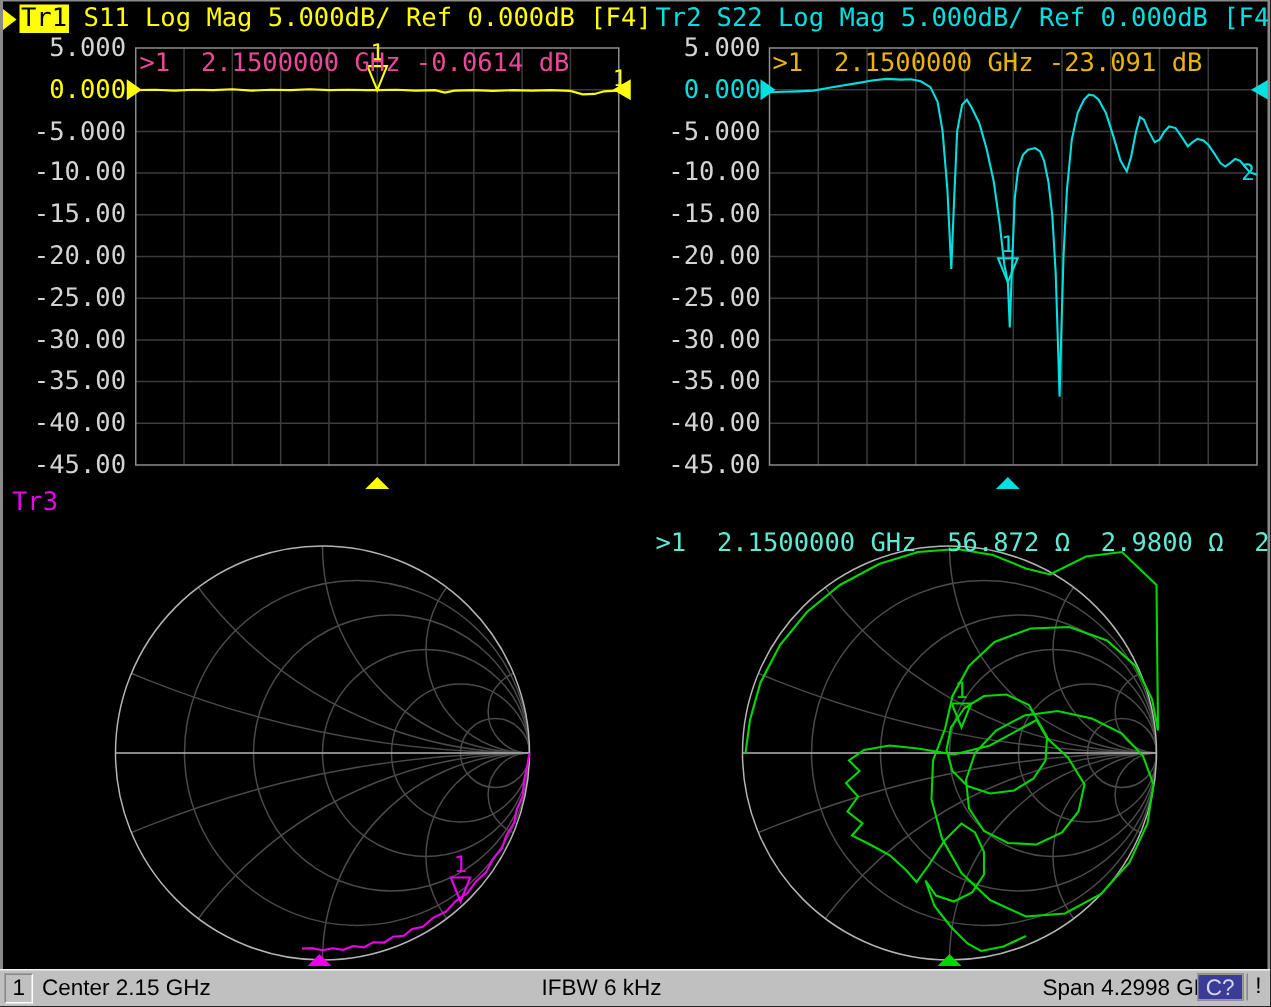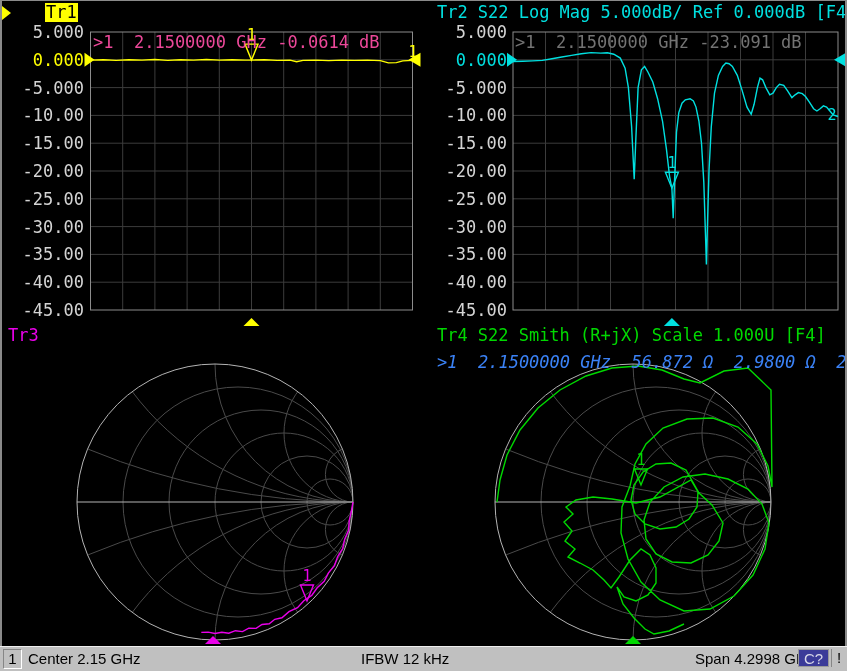--- a/index.html
+++ b/index.html
@@ -154,39 +154,36 @@
         <polygon points="634.5,469.0 647.5,469.0 641.0,485.0" fill="none" stroke="#00d800" stroke-width="1.4"></polygon>
         <text x="641" y="465" fill="#00d800" font-size="15" font-family="&quot;DejaVu Sans Mono&quot;,monospace" text-anchor="middle">1</text>
       </g>
       <polygon points="625.0,644.0 641.0,644.0 633.0,636.0" fill="#00d800"></polygon>
     </svg>
 
   <div class="edge edge-left"></div>
   <div class="edge edge-right"></div>
   <div class="edge edge-top"></div>
 
-  <div class="ttl hdr" style="left:2px;top:3px;gap:32px;">
+  <div class="ttl hdr" style="left:2px;top:3px;">
     <span class="arrow"></span>
     <span class="tag-active" style="color:#000;">Tr1</span>
+    <span class="desc" style="color:#ffff00;">S11 Log Mag 5.000dB/ Ref 0.000dB [F4]</span>
   </div>
   <div class="ttl hdr" style="left:437px;top:3px;color:#00e0e0;">
     <span>Tr2</span>
     <span class="desc">S22 Log Mag 5.000dB/ Ref 0.000dB [F4]</span>
   </div>
   <div class="ttl hdr" style="left:8px;top:326px;color:#ea00ea;">
     <span>Tr3</span>
   </div>
-  <div class="ttl hdr" style="left:437px;top:326px;color:#00d800;">
-    <span>Tr4</span>
-    <span class="desc">S22 Smith (R+jX) Scale 1.000U [F4]</span>
-  </div>
 
   <div class="ttl" style="left:93px;top:33px;color:#ec4899;">&gt;1  2.1500000 GHz -0.0614 dB</div>
-  <div class="ttl" style="left:515px;top:33px;color:#737373;">&gt;1  2.1500000 GHz -23.091 dB</div>
-  <div class="ttl" style="left:437px;top:353px;color:#3b82f6;font-style:italic;">&gt;1  2.1500000 GHz  56.872 Ω  2.9800 Ω  2</div>
+  <div class="ttl" style="left:515px;top:33px;color:#eab308;">&gt;1  2.1500000 GHz -23.091 dB</div>
+  <div class="ttl" style="left:437px;top:353px;color:#5eead4;">&gt;1  2.1500000 GHz  56.872 Ω  2.9800 Ω  2</div>
 
   <div id="ylabels">
       <div class="yl" style="left: 14px; top: 22px;">5.000</div>
       <div class="yl" style="left: 14px; top: 49.8px; color: rgb(255, 255, 0);">0.000</div>
       <div class="yl" style="left: 14px; top: 77.6px;">-5.000</div>
       <div class="yl" style="left: 14px; top: 105.4px;">-10.00</div>
       <div class="yl" style="left: 14px; top: 133.2px;">-15.00</div>
       <div class="yl" style="left: 14px; top: 161px;">-20.00</div>
       <div class="yl" style="left: 14px; top: 188.8px;">-25.00</div>
       <div class="yl" style="left: 14px; top: 216.6px;">-30.00</div>
@@ -202,18 +199,18 @@
       <div class="yl" style="left: 437px; top: 188.8px;">-25.00</div>
       <div class="yl" style="left: 437px; top: 216.6px;">-30.00</div>
       <div class="yl" style="left: 437px; top: 244.4px;">-35.00</div>
       <div class="yl" style="left: 437px; top: 272.2px;">-40.00</div>
       <div class="yl" style="left: 437px; top: 300px;">-45.00</div>
     </div>
 
   <div class="statusbar">
     <div class="chanbox">1</div>
     <div class="sb-item" style="left:28px;">Center 2.15 GHz</div>
-    <div class="sb-item" style="left:361px;">IFBW 12 kHz</div>
+    <div class="sb-item" style="left:361px;">IFBW 6 kHz</div>
     <div class="sb-item" style="left:695px;">Span 4.2998 GHz</div>
     <div class="corrbox">C?</div>
     <div class="alertbox">!</div>
   </div>
 </div>
 
 </body></html>

